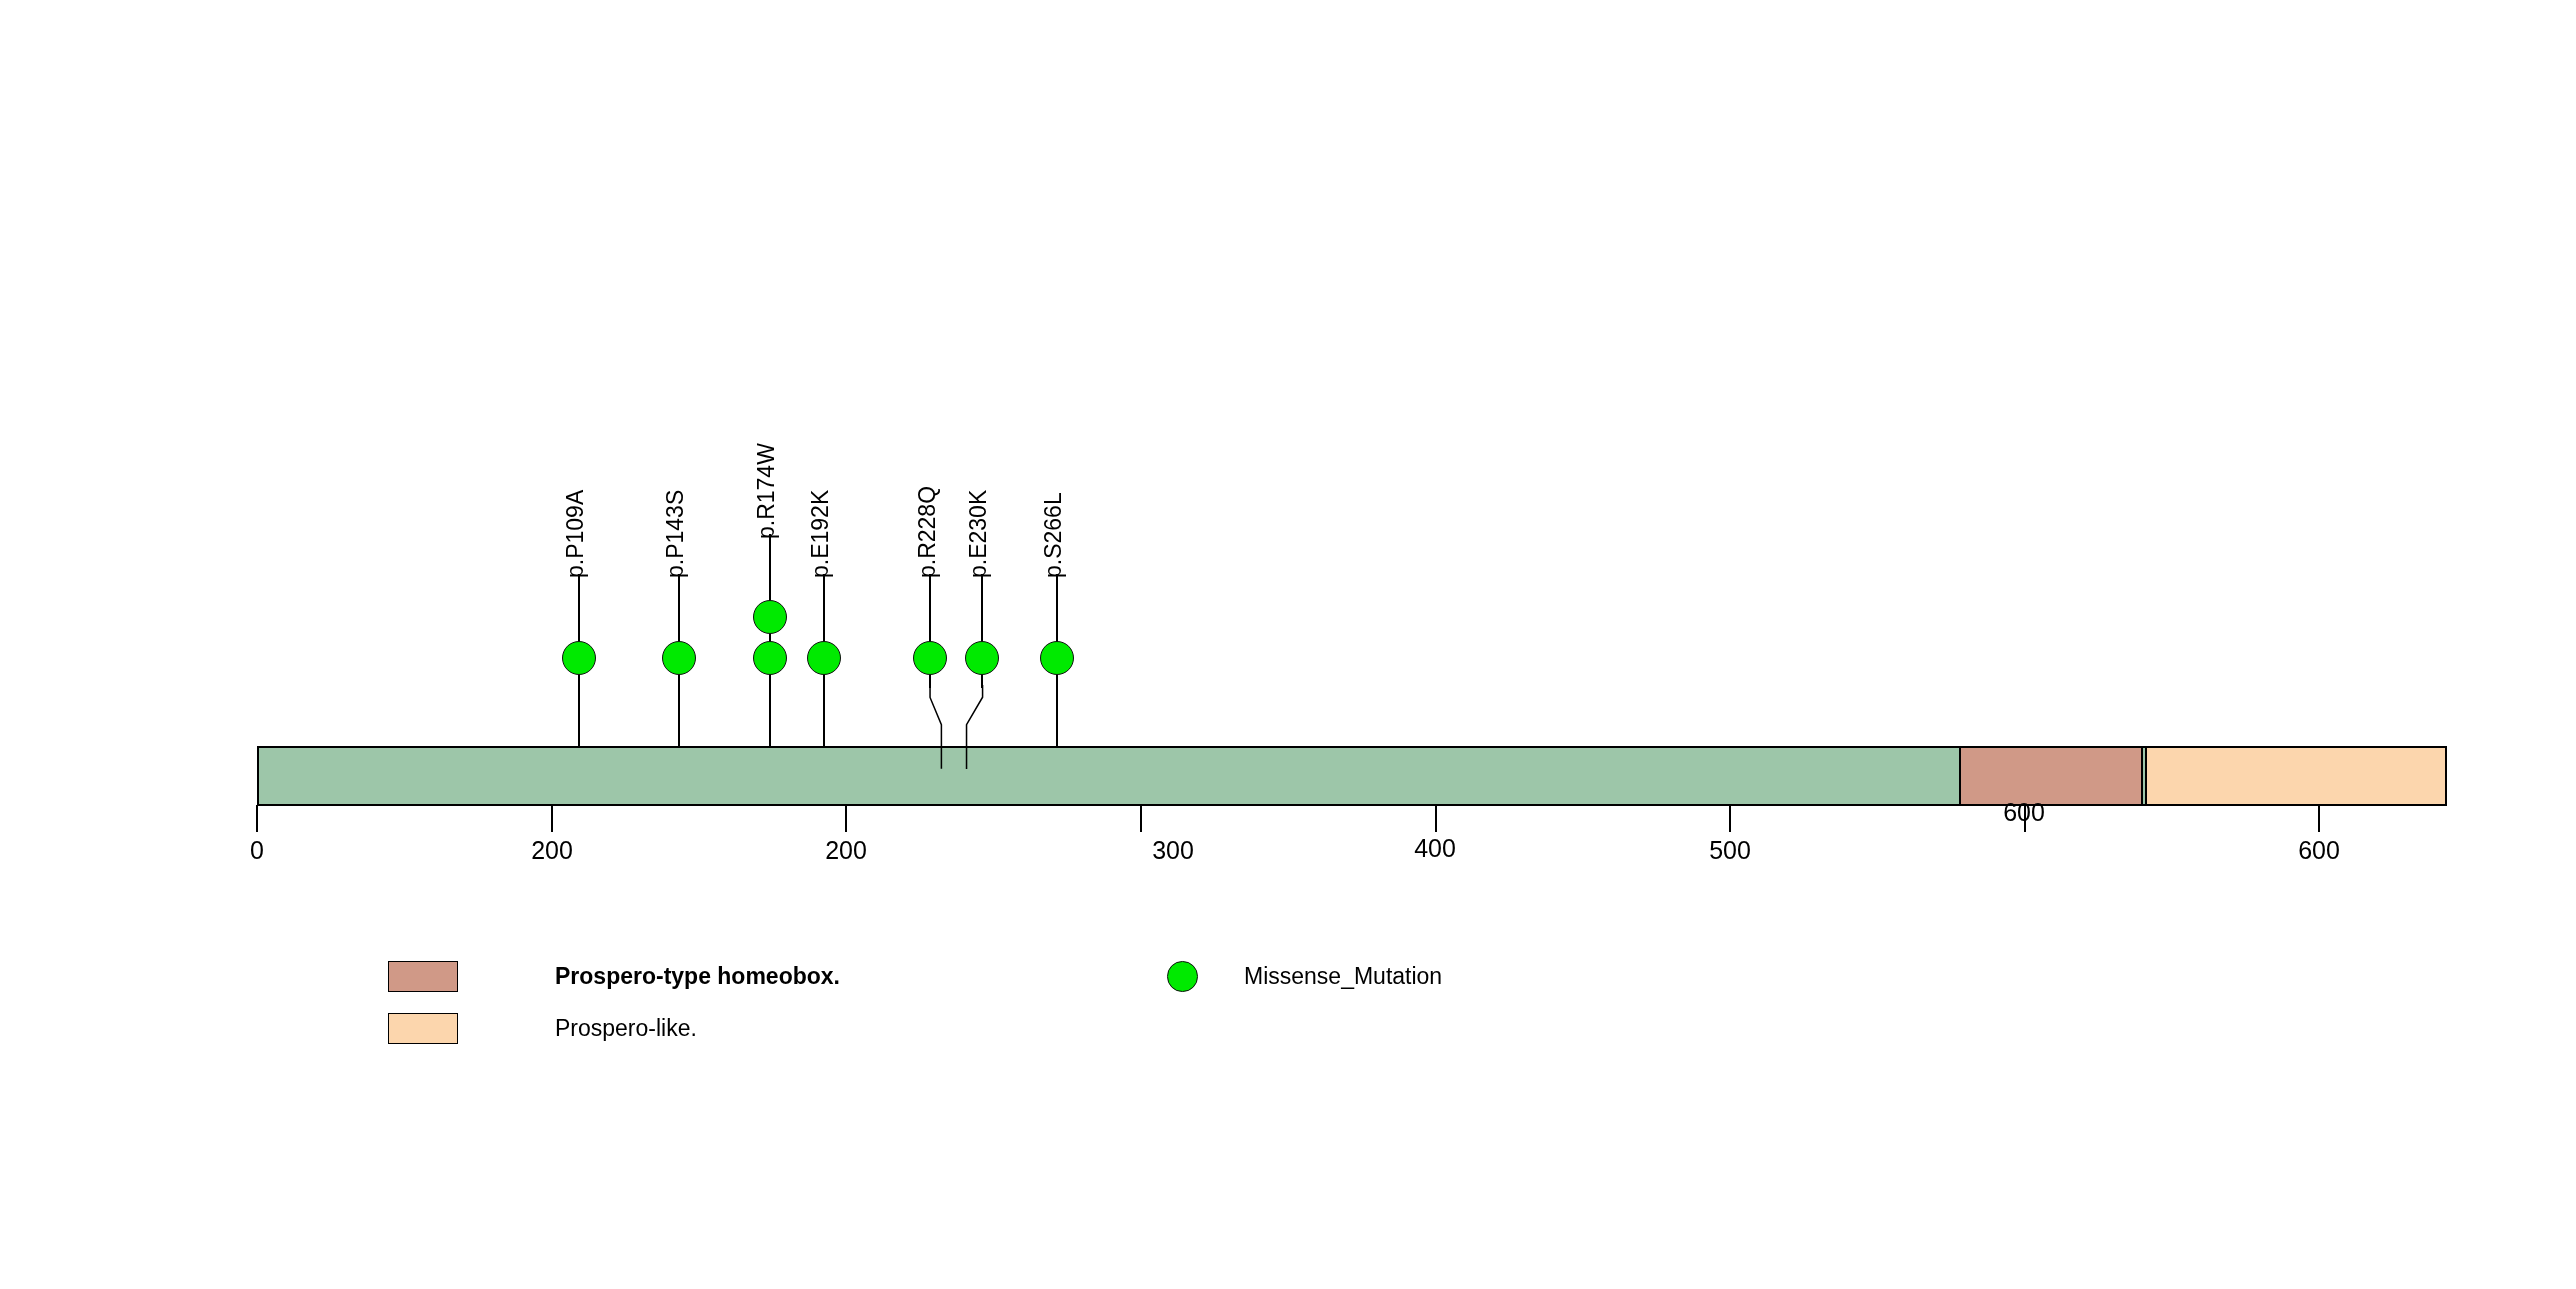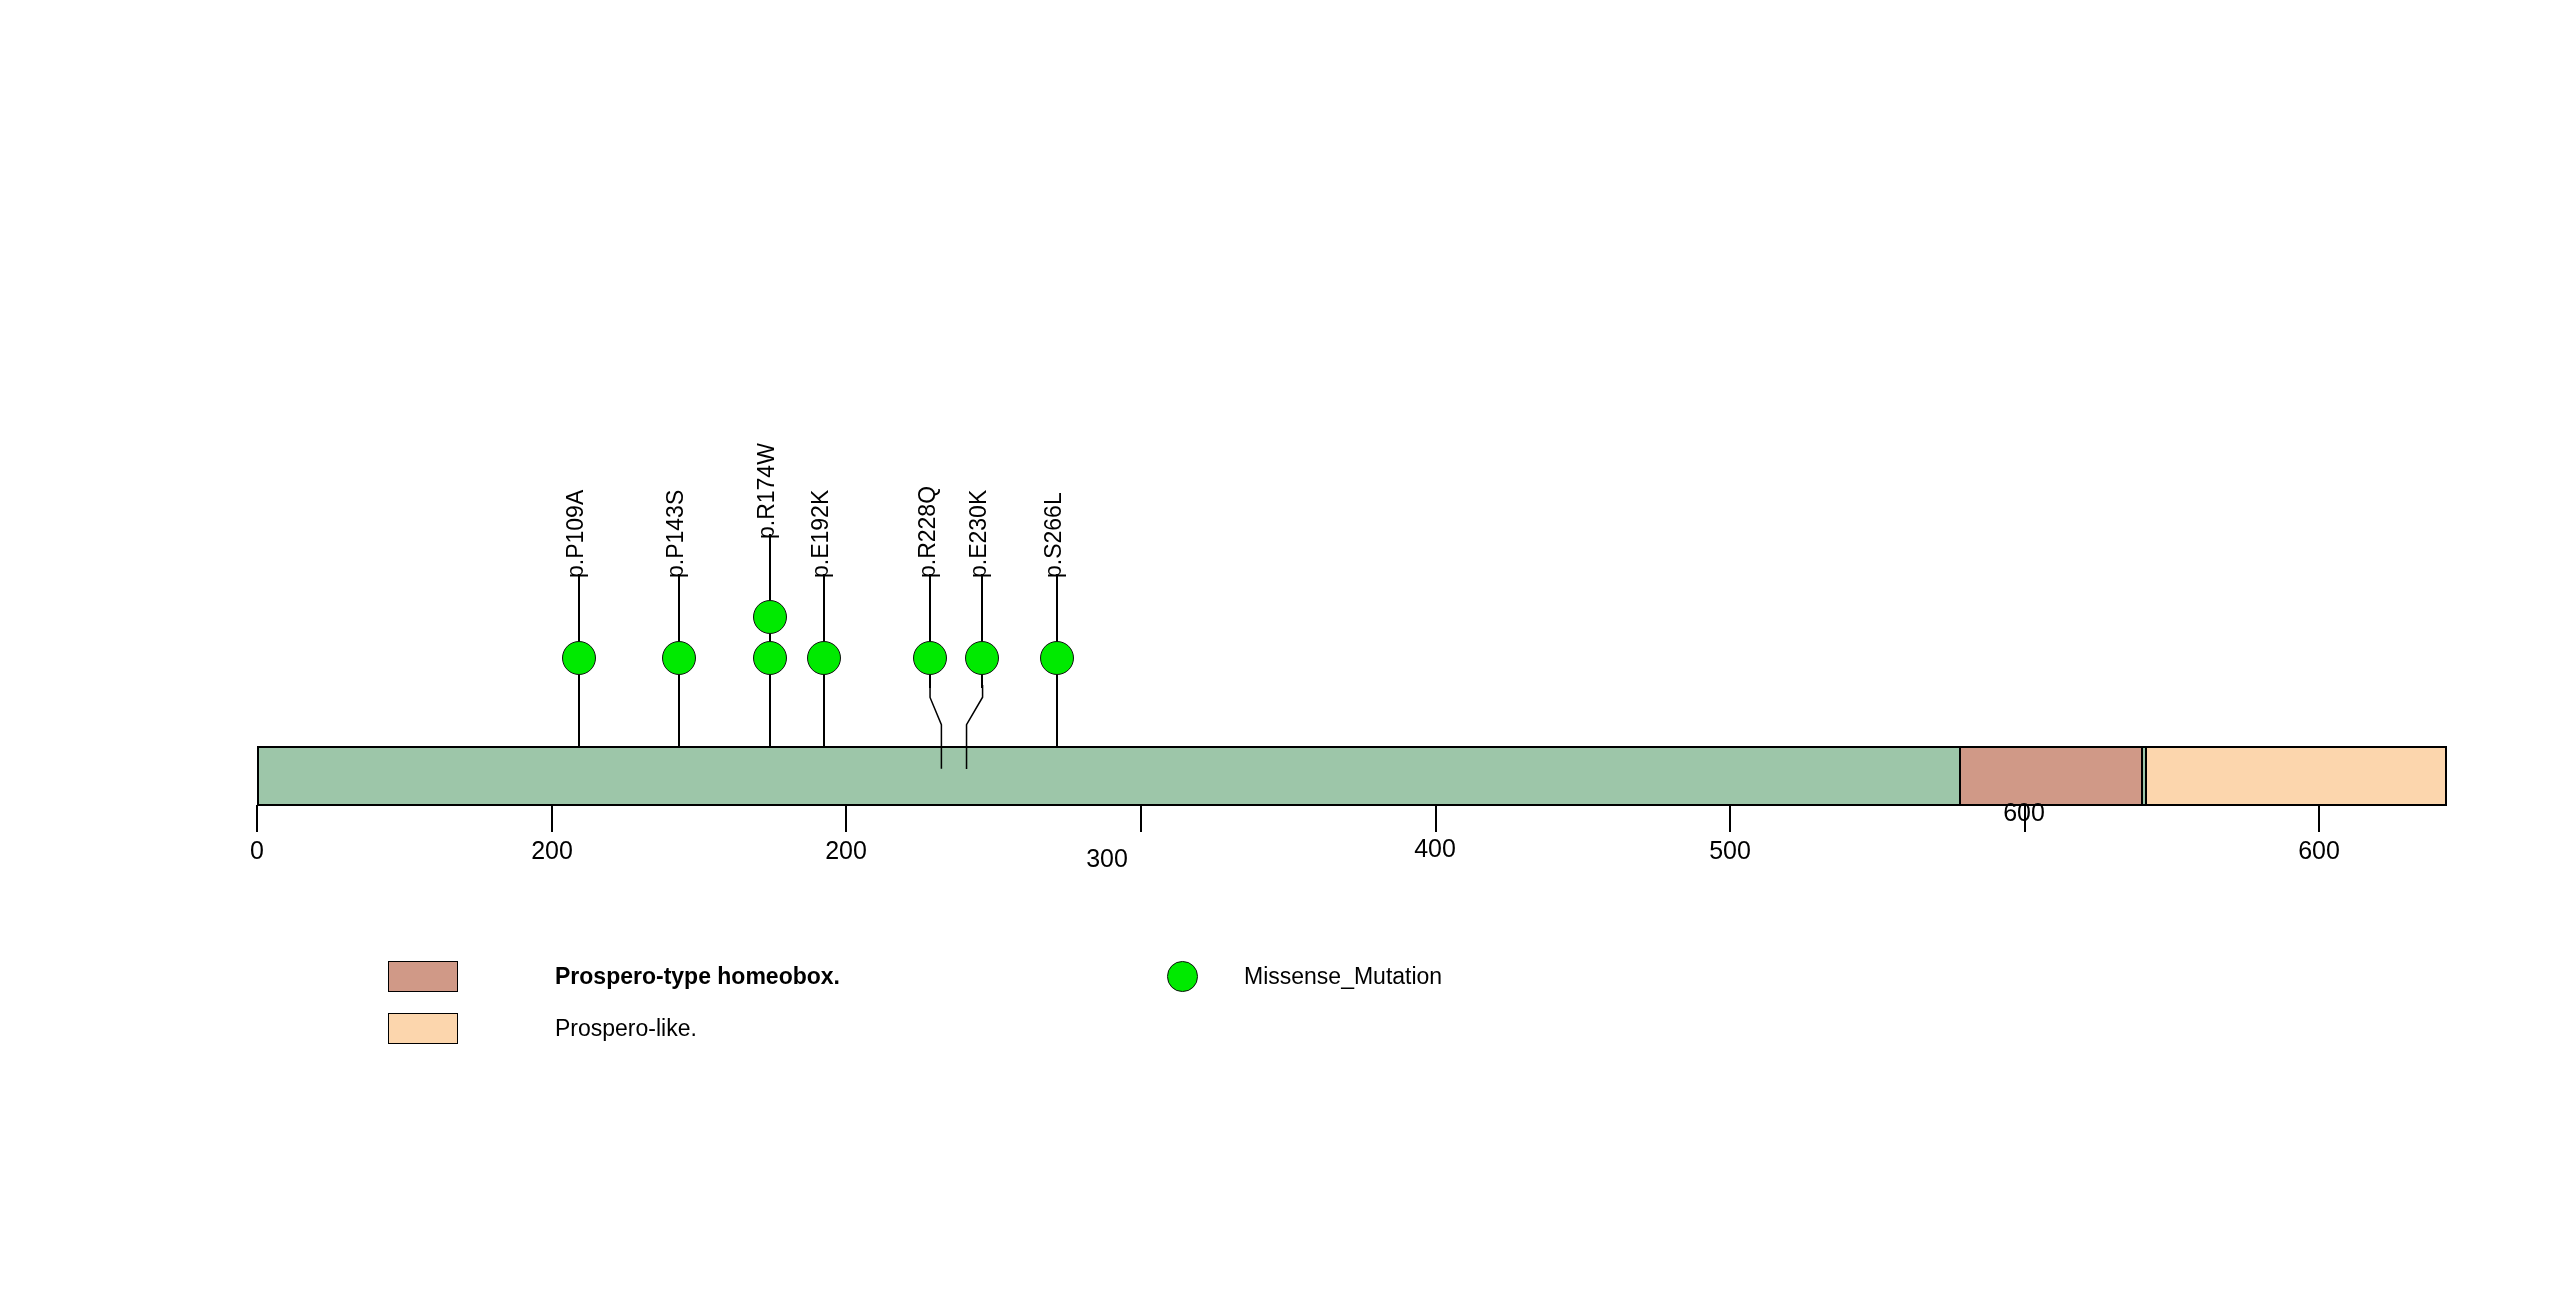--- a/index.html
+++ b/index.html
@@ -81,21 +81,21 @@
   <div class="tick" style="left:256px;top:805px;height:27px;"></div>
   <div class="ticklabel" style="left:257px;top:838px;">0</div>
 
   <div class="tick" style="left:551px;top:805px;height:27px;"></div>
   <div class="ticklabel" style="left:552px;top:838px;">200</div>
 
   <div class="tick" style="left:845px;top:805px;height:27px;"></div>
   <div class="ticklabel" style="left:846px;top:838px;">200</div>
 
   <div class="tick" style="left:1140px;top:805px;height:27px;"></div>
-  <div class="ticklabel" style="left:1107px;top:838px;margin-top:8px;">300</div>
+  <div class="ticklabel" style="left:1173px;top:838px;">300</div>
 
   <div class="tick" style="left:1435px;top:805px;height:27px;"></div>
   <div class="ticklabel" style="left:1435px;top:836px;">400</div>
 
   <div class="tick" style="left:1729px;top:805px;height:27px;"></div>
   <div class="ticklabel" style="left:1730px;top:838px;">500</div>
 
   <div class="tick" style="left:2024px;top:805px;height:27px;"></div>
   <div class="ticklabel" style="left:2024px;top:800px;">600</div>
 

